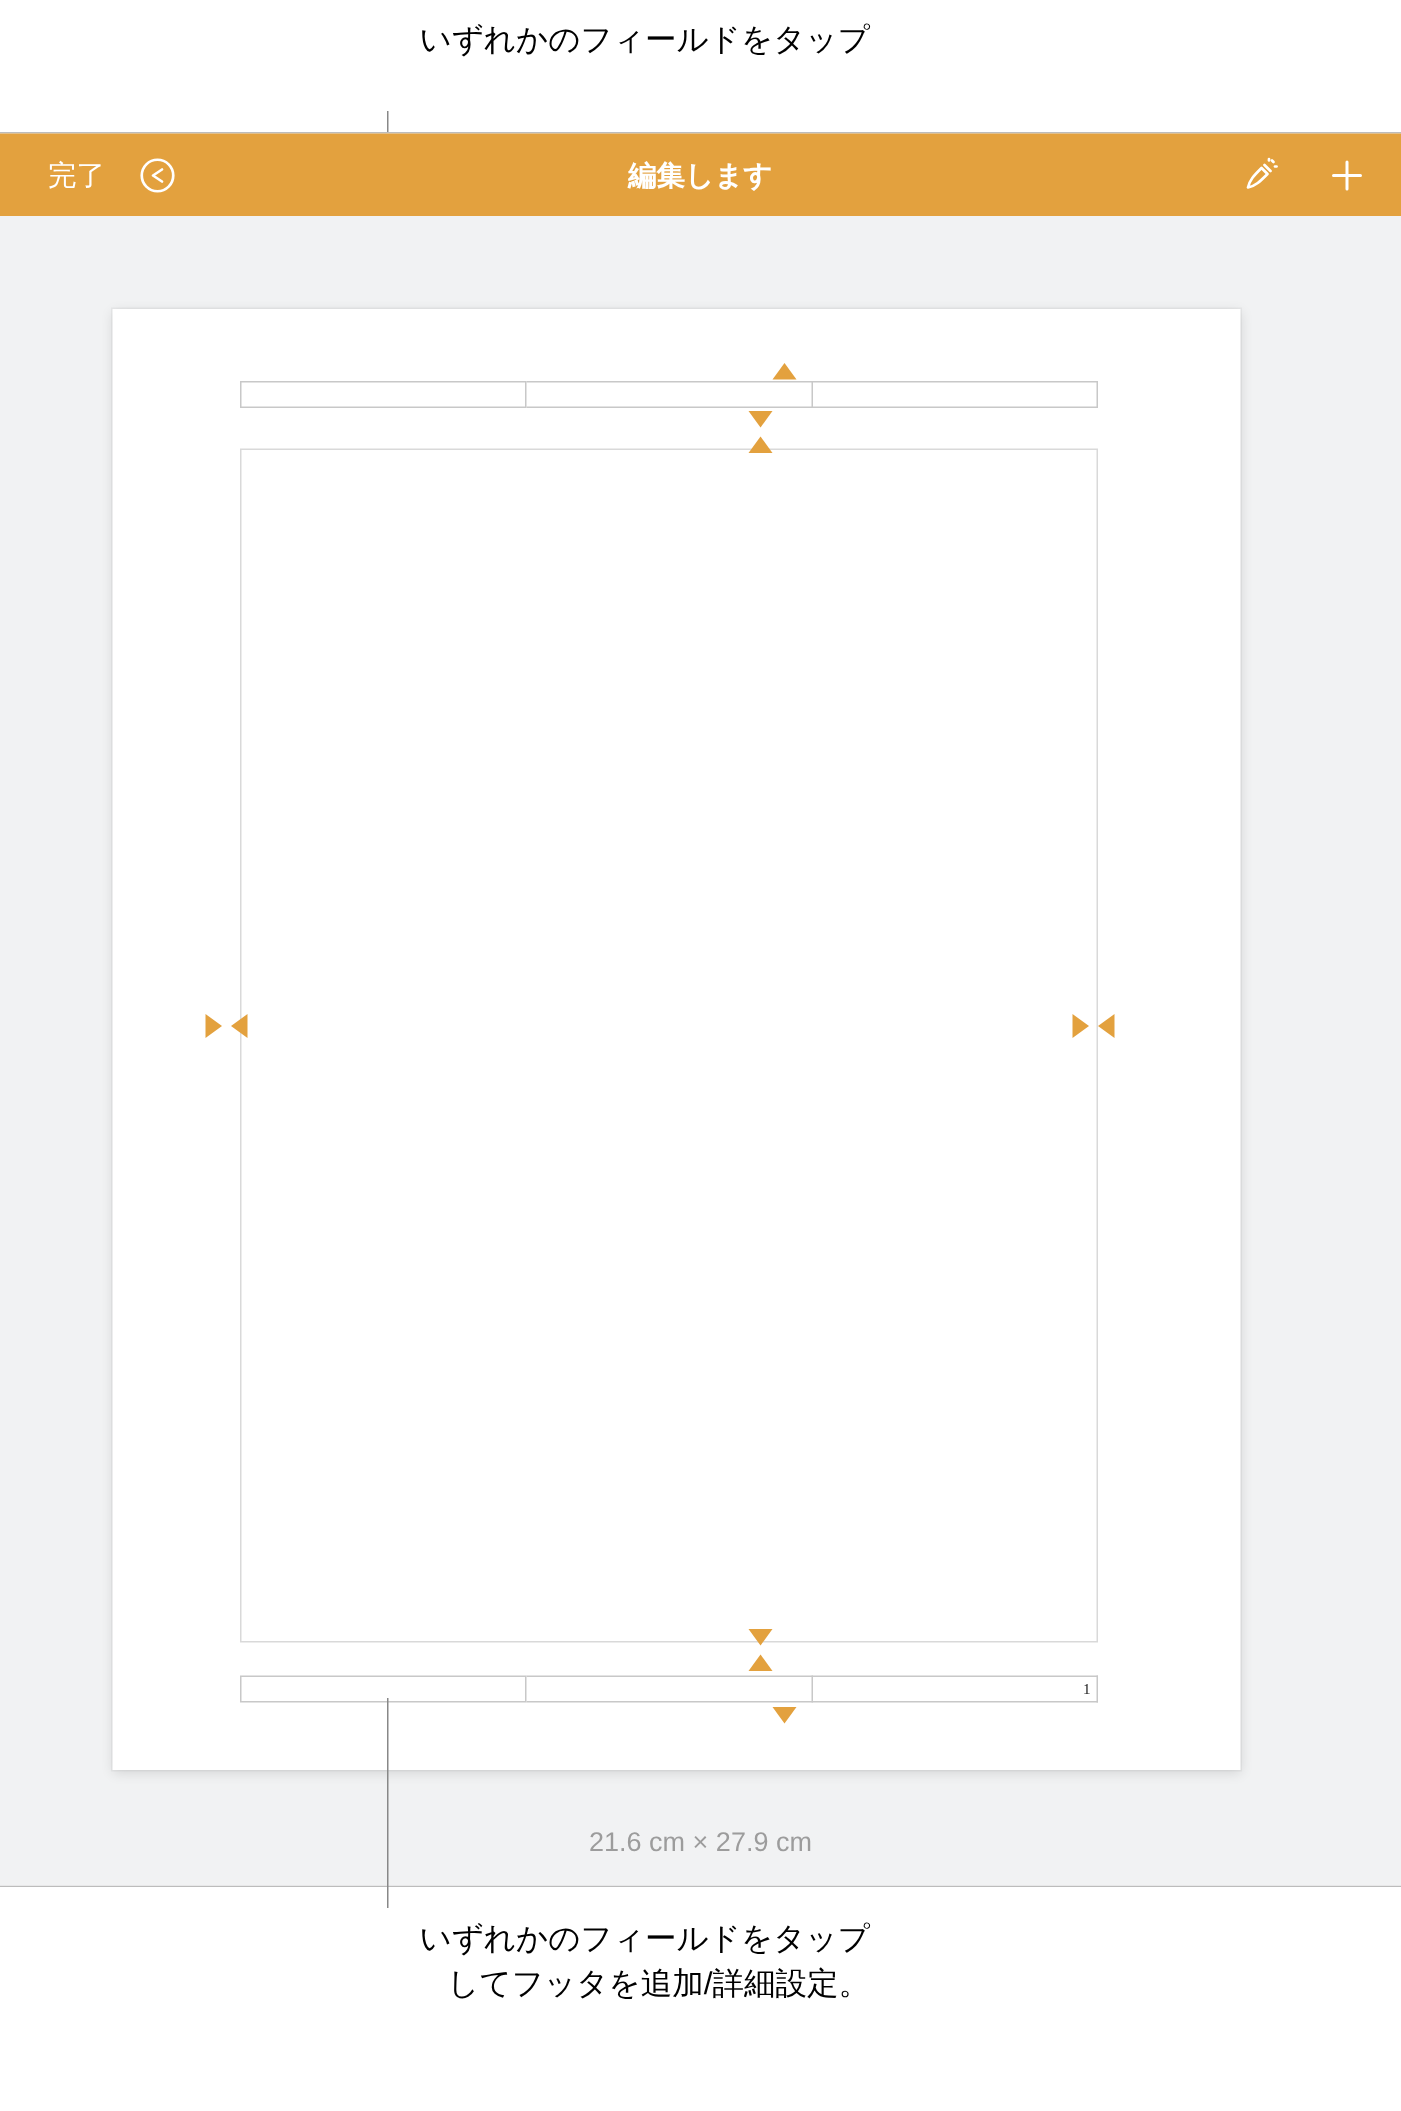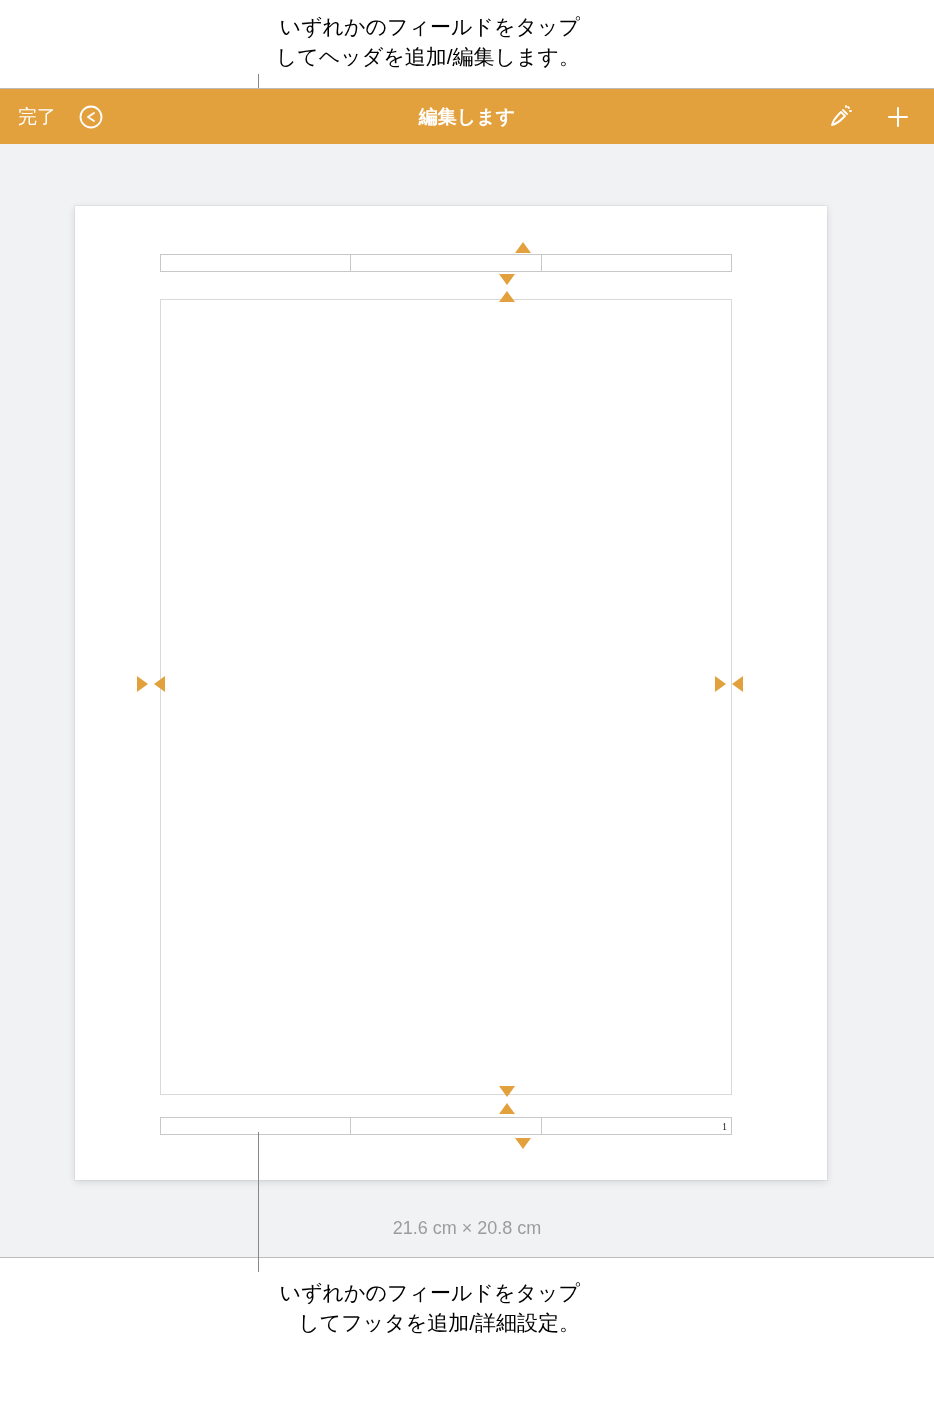--- a/index.html
+++ b/index.html
@@ -22,21 +22,21 @@
     background: #fff;
   }
   
   .toolbar {
     position: absolute;
     left: 0; top: 0; width: 934px; height: 55px;
     background: #e3a13e;
     display: flex; align-items: center;
     color: #fff;
   }
-  .tb-left { display: flex; align-items: center; gap: 22px; padding-left: 18px; }
+  .tb-left { display: flex; align-items: center; gap: 22px; padding-left: 32px; }
   .tb-done { font-size: 19px; font-weight: 500; }
   .tb-center { position: absolute; left: 0; right: 0; text-align: center; font-size: 19px; font-weight: 600; pointer-events: none; }
   .tb-right { position: absolute; right: 0; display: flex; align-items: center; gap: 30px; padding-right: 22px; }
   .tb-icon svg { display: block; }
   
   .canvas {
     position: absolute;
     left: 0; top: 55px; right: 0; bottom: 0;
     background: #f1f2f3;
     overflow: hidden;
@@ -97,21 +97,20 @@
     left: 0; width: 934px; top: 1074px;
     text-align: center;
     font-size: 18px; color: #9c9c9c;
   }
 </style>
 </head>
 <body>
 
 <div class="annot annot-top">
   <span>いずれかのフィールドをタップ</span><br>
-  <span>してヘッダを追加/編集します。</span>
 </div>
 <div class="callout-line callout-top"></div>
 
 <div class="device-frame">
 
   <div class="toolbar">
     <div class="tb-left">
       <span class="tb-done">完了</span>
       <span class="tb-icon">
         <svg width="26" height="26" viewBox="0 0 26 26" fill="none" stroke="#fff" stroke-width="1.8">
@@ -175,21 +174,21 @@
         <span class="tri tri-right"></span>
         <span class="tri tri-left"></span>
       </span>
       <span class="hdl hdl-right hpair">
         <span class="tri tri-right"></span>
         <span class="tri tri-left"></span>
       </span>
 
     </div>
 
-    <div class="page-dim">21.6 cm × 20.8 cm</div>
+    <div class="page-dim">21.6 cm × 27.9 cm</div>
   </div>
 
 </div>
 
 <div class="callout-line callout-bot"></div>
 <div class="annot annot-bot">
   <span>いずれかのフィールドをタップ</span><br>
   <span>してフッタを追加/詳細設定。</span>
 </div>
 

